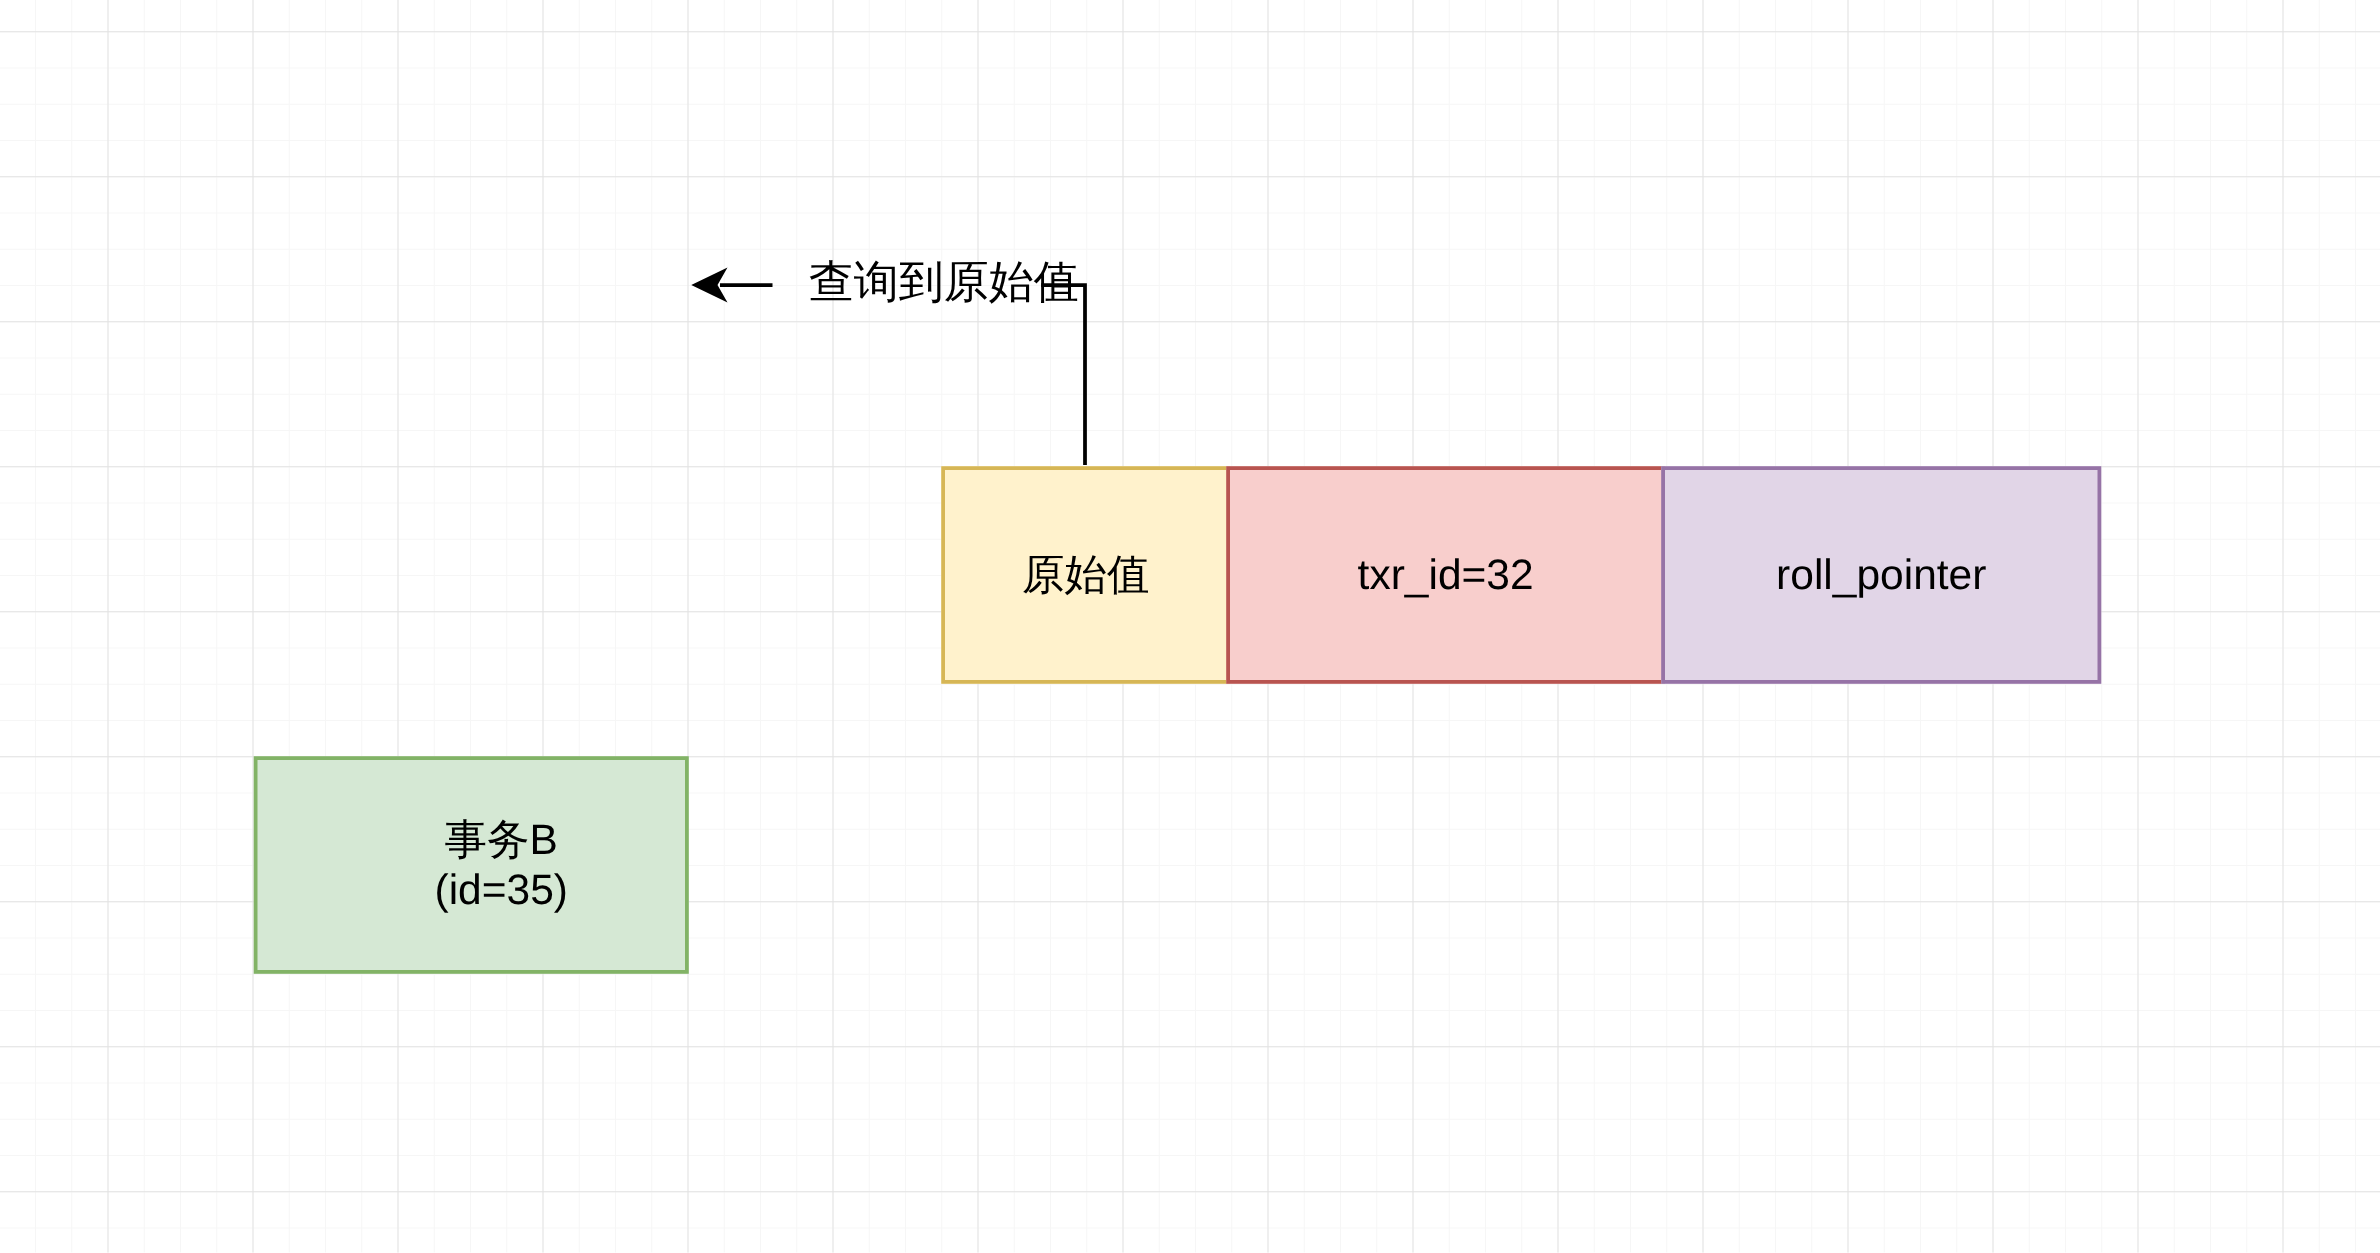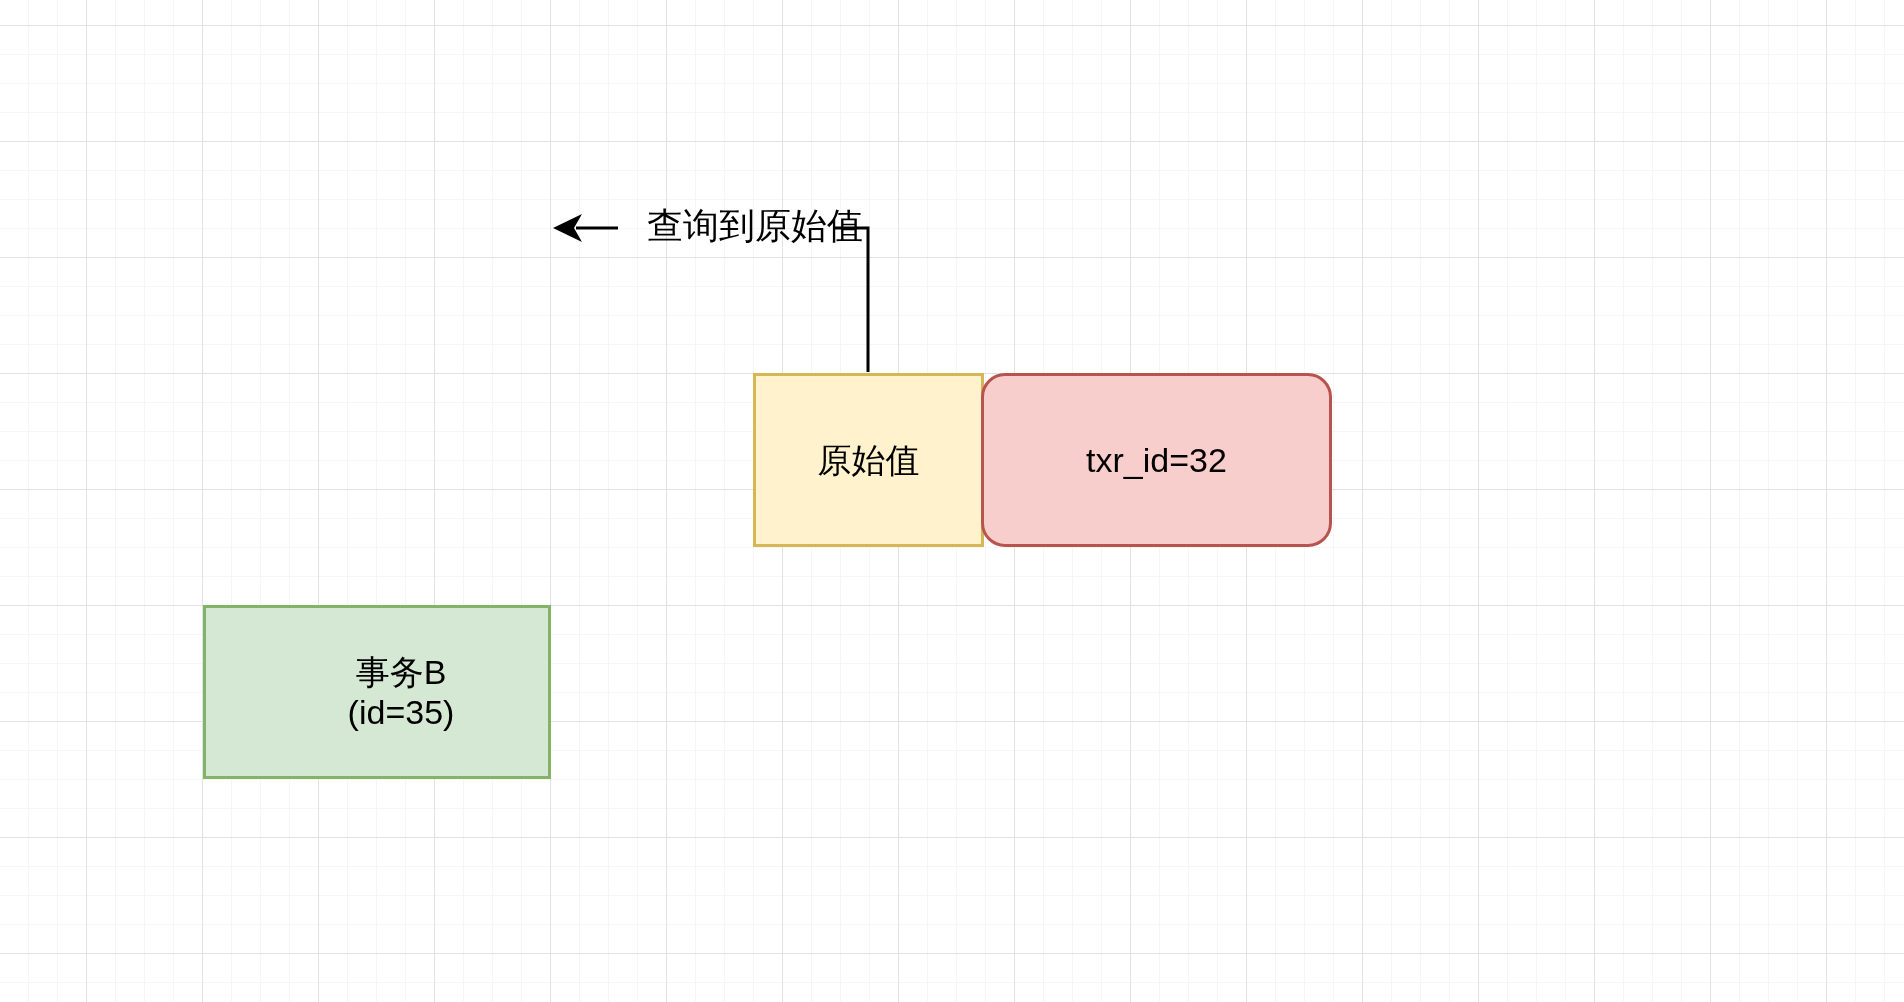--- a/index.html
+++ b/index.html
@@ -34,21 +34,21 @@
     align-items: center;
     justify-content: center;
     text-align: center;
     font-size: 34px;
     line-height: 1.18;
     white-space: nowrap;
   }
   .node-a { left: 203px; top: 142px; width: 348px; height: 174px; }
   .node-b { left: 203px; top: 605px; width: 348px; height: 174px; }
   .node-original { left: 753px; top: 373px; width: 231px; height: 174px; }
-  .node-txrid    { left: 981px; top: 373px; width: 351px; height: 174px; border-radius: 24px; }
+  .node-txrid    { left: 981px; top: 373px; width: 351px; height: 174px; }
   .node-rollptr  { left: 1329px; top: 373px; width: 352px; height: 174px; }
   .connector-svg {
     position: absolute;
     left: 0; top: 0;
     width: 1904px;
     height: 1002px;
     pointer-events: none;
   }
   .connector-svg .hit { pointer-events: stroke; }
   .connector-label {
@@ -80,14 +80,17 @@
   </div>
 
   <div class="node node-original" style="background-color: rgb(255, 242, 204); border-color: rgb(214, 182, 86);">
     <div>原始值</div>
   </div>
 
   <div class="node node-txrid" style="background-color: rgb(248, 206, 204); border-color: rgb(184, 84, 80);">
     <div>txr_id=32</div>
   </div>
 
+  <div class="node node-rollptr" style="background-color: rgb(225, 213, 231); border-color: rgb(150, 115, 166);">
+    <div>roll_pointer</div>
+  </div>
 
 </div>
 
 </body></html>

